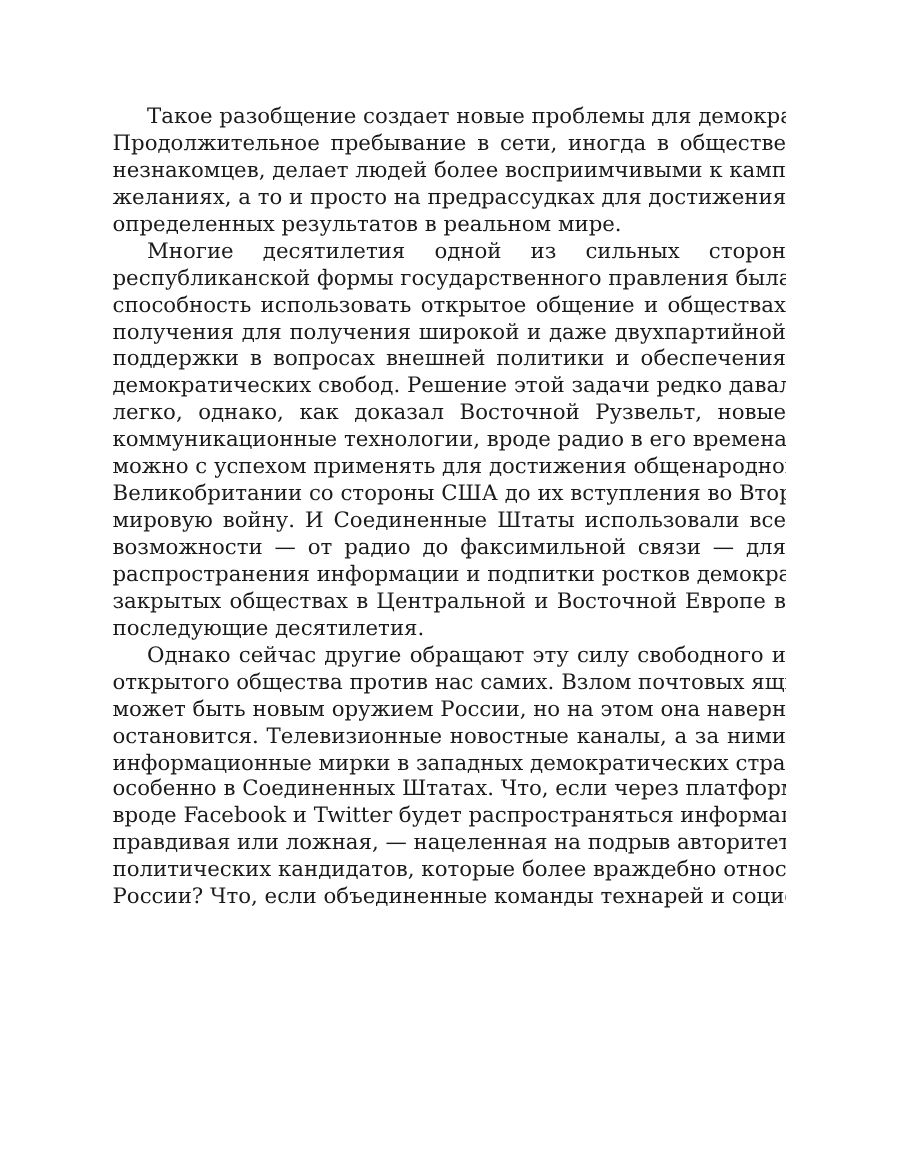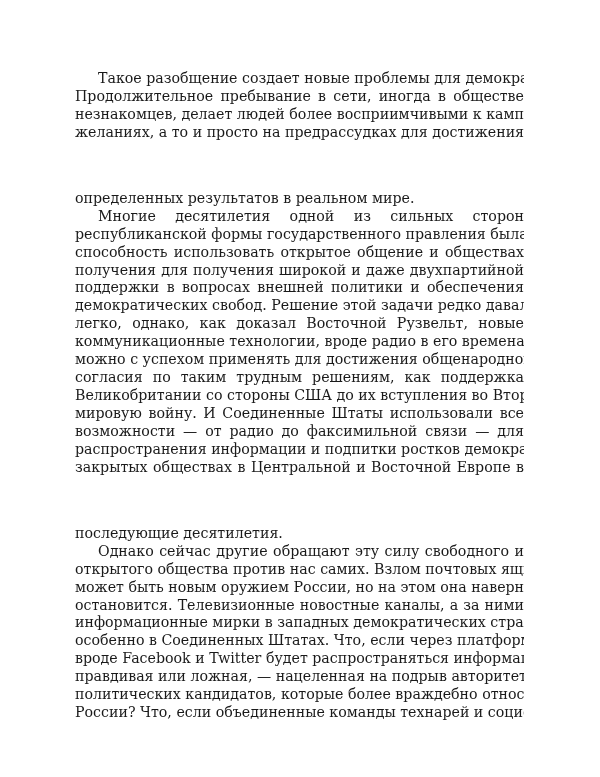--- a/index.html
+++ b/index.html
@@ -32,21 +32,20 @@
       white-space: nowrap;
       text-align: justify;
       text-align-last: justify;
       overflow: hidden;
     }
     .line.first {
       padding-left: 23px;
     }
     .line.last {
       text-align-last: left;
-      margin-top: 48px;
     }
   </style>
 </head>
 <body>
 
 <div class="page">
 
   <p class="paragraph">
     <span class="line first">Такое разобщение создает новые проблемы для демократии.</span>
     <span class="line">Продолжительное пребывание в сети, иногда в обществе</span>
@@ -58,21 +57,20 @@
   <p class="paragraph">
     <span class="line first">Многие десятилетия одной из сильных сторон</span>
     <span class="line">республиканской формы государственного правления была</span>
     <span class="line">способность использовать открытое общение и обществах</span>
     <span class="line">получения для получения широкой и даже двухпартийной</span>
     <span class="line">поддержки в вопросах внешней политики и обеспечения</span>
     <span class="line">демократических свобод. Решение этой задачи редко давалось</span>
     <span class="line">легко, однако, как доказал Восточной Рузвельт, новые</span>
     <span class="line">коммуникационные технологии, вроде радио в его времена,</span>
     <span class="line">можно с успехом применять для достижения общенародного</span>
-    <span class="line">согласия по таким трудным решениям, как поддержка</span>
     <span class="line">Великобритании со стороны США до их вступления во Вторую</span>
     <span class="line">мировую войну. И Соединенные Штаты использовали все</span>
     <span class="line">возможности — от радио до факсимильной связи — для</span>
     <span class="line">распространения информации и подпитки ростков демократии в</span>
     <span class="line">закрытых обществах в Центральной и Восточной Европе в</span>
     <span class="line last">последующие десятилетия.</span>
   </p>
 
   <p class="paragraph">
     <span class="line first">Однако сейчас другие обращают эту силу свободного и</span>

